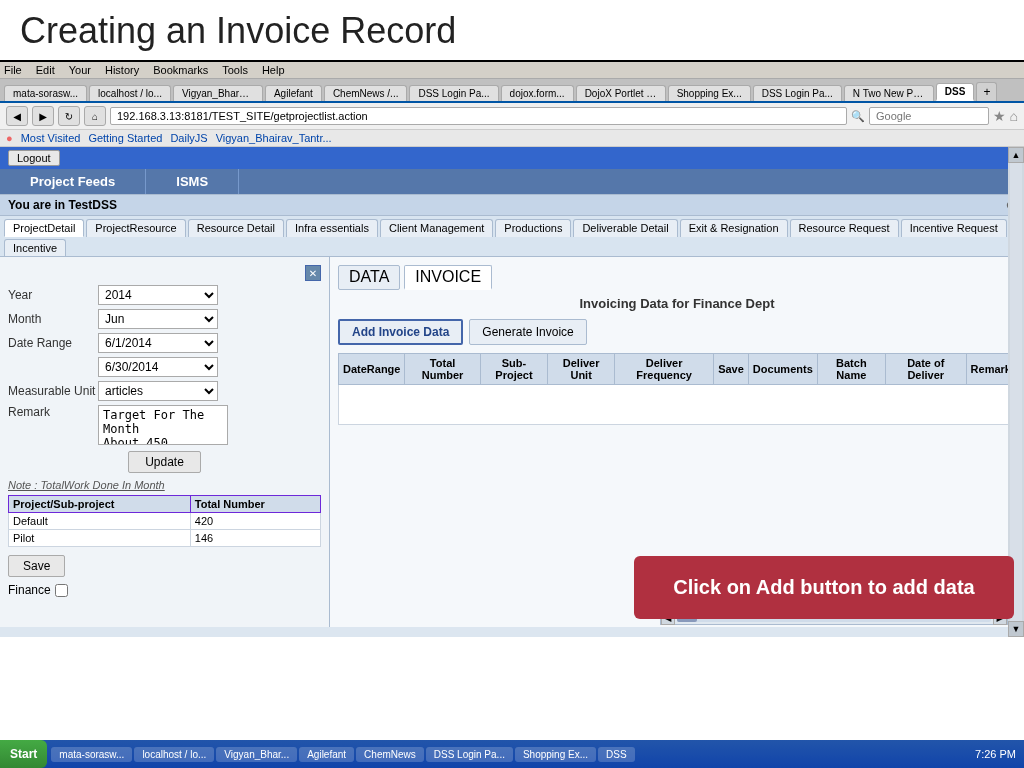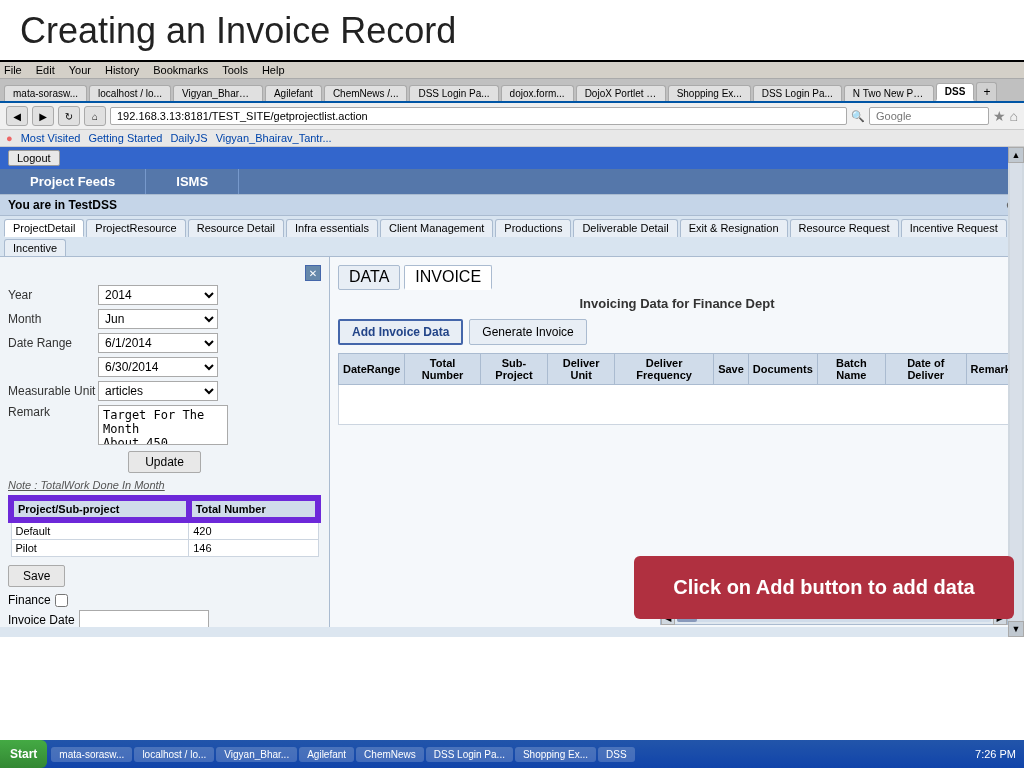--- a/index.html
+++ b/index.html
@@ -278,21 +278,21 @@
       margin-bottom: 4px;
     }
 
     .data-table {
       width: 100%;
       border-collapse: collapse;
       font-size: 11px;
     }
     .data-table th {
       background: #d0dcea;
-      border: 6px solid #6d28d9;
+      border: 1px solid #6d28d9;
       padding: 2px 4px;
       text-align: left;
     }
     .data-table td {
       background: #fff;
       border: 1px solid #ccd5e0;
       padding: 2px 4px;
     }
 
     .bottom-form {
@@ -686,24 +686,20 @@
             <td>146</td>
           </tr>
         </tbody>
       </table>
 
       <div class="bottom-form">
         <button class="save-btn">Save</button>
         <div class="checkbox-row">
           <span>Finance</span>
           <input type="checkbox" style="">
-        </div>
-        <div class="invoice-date-row">
-          <span>Invoice Date</span>
-          <input class="invoice-date-input" type="text" style="">
         </div>
       </div>
     </div>
 
     <div class="right-panel">
       <div class="data-invoice-tabs">
         <div class="di-tab">DATA</div>
         <div class="di-tab active">INVOICE</div>
       </div>
 

